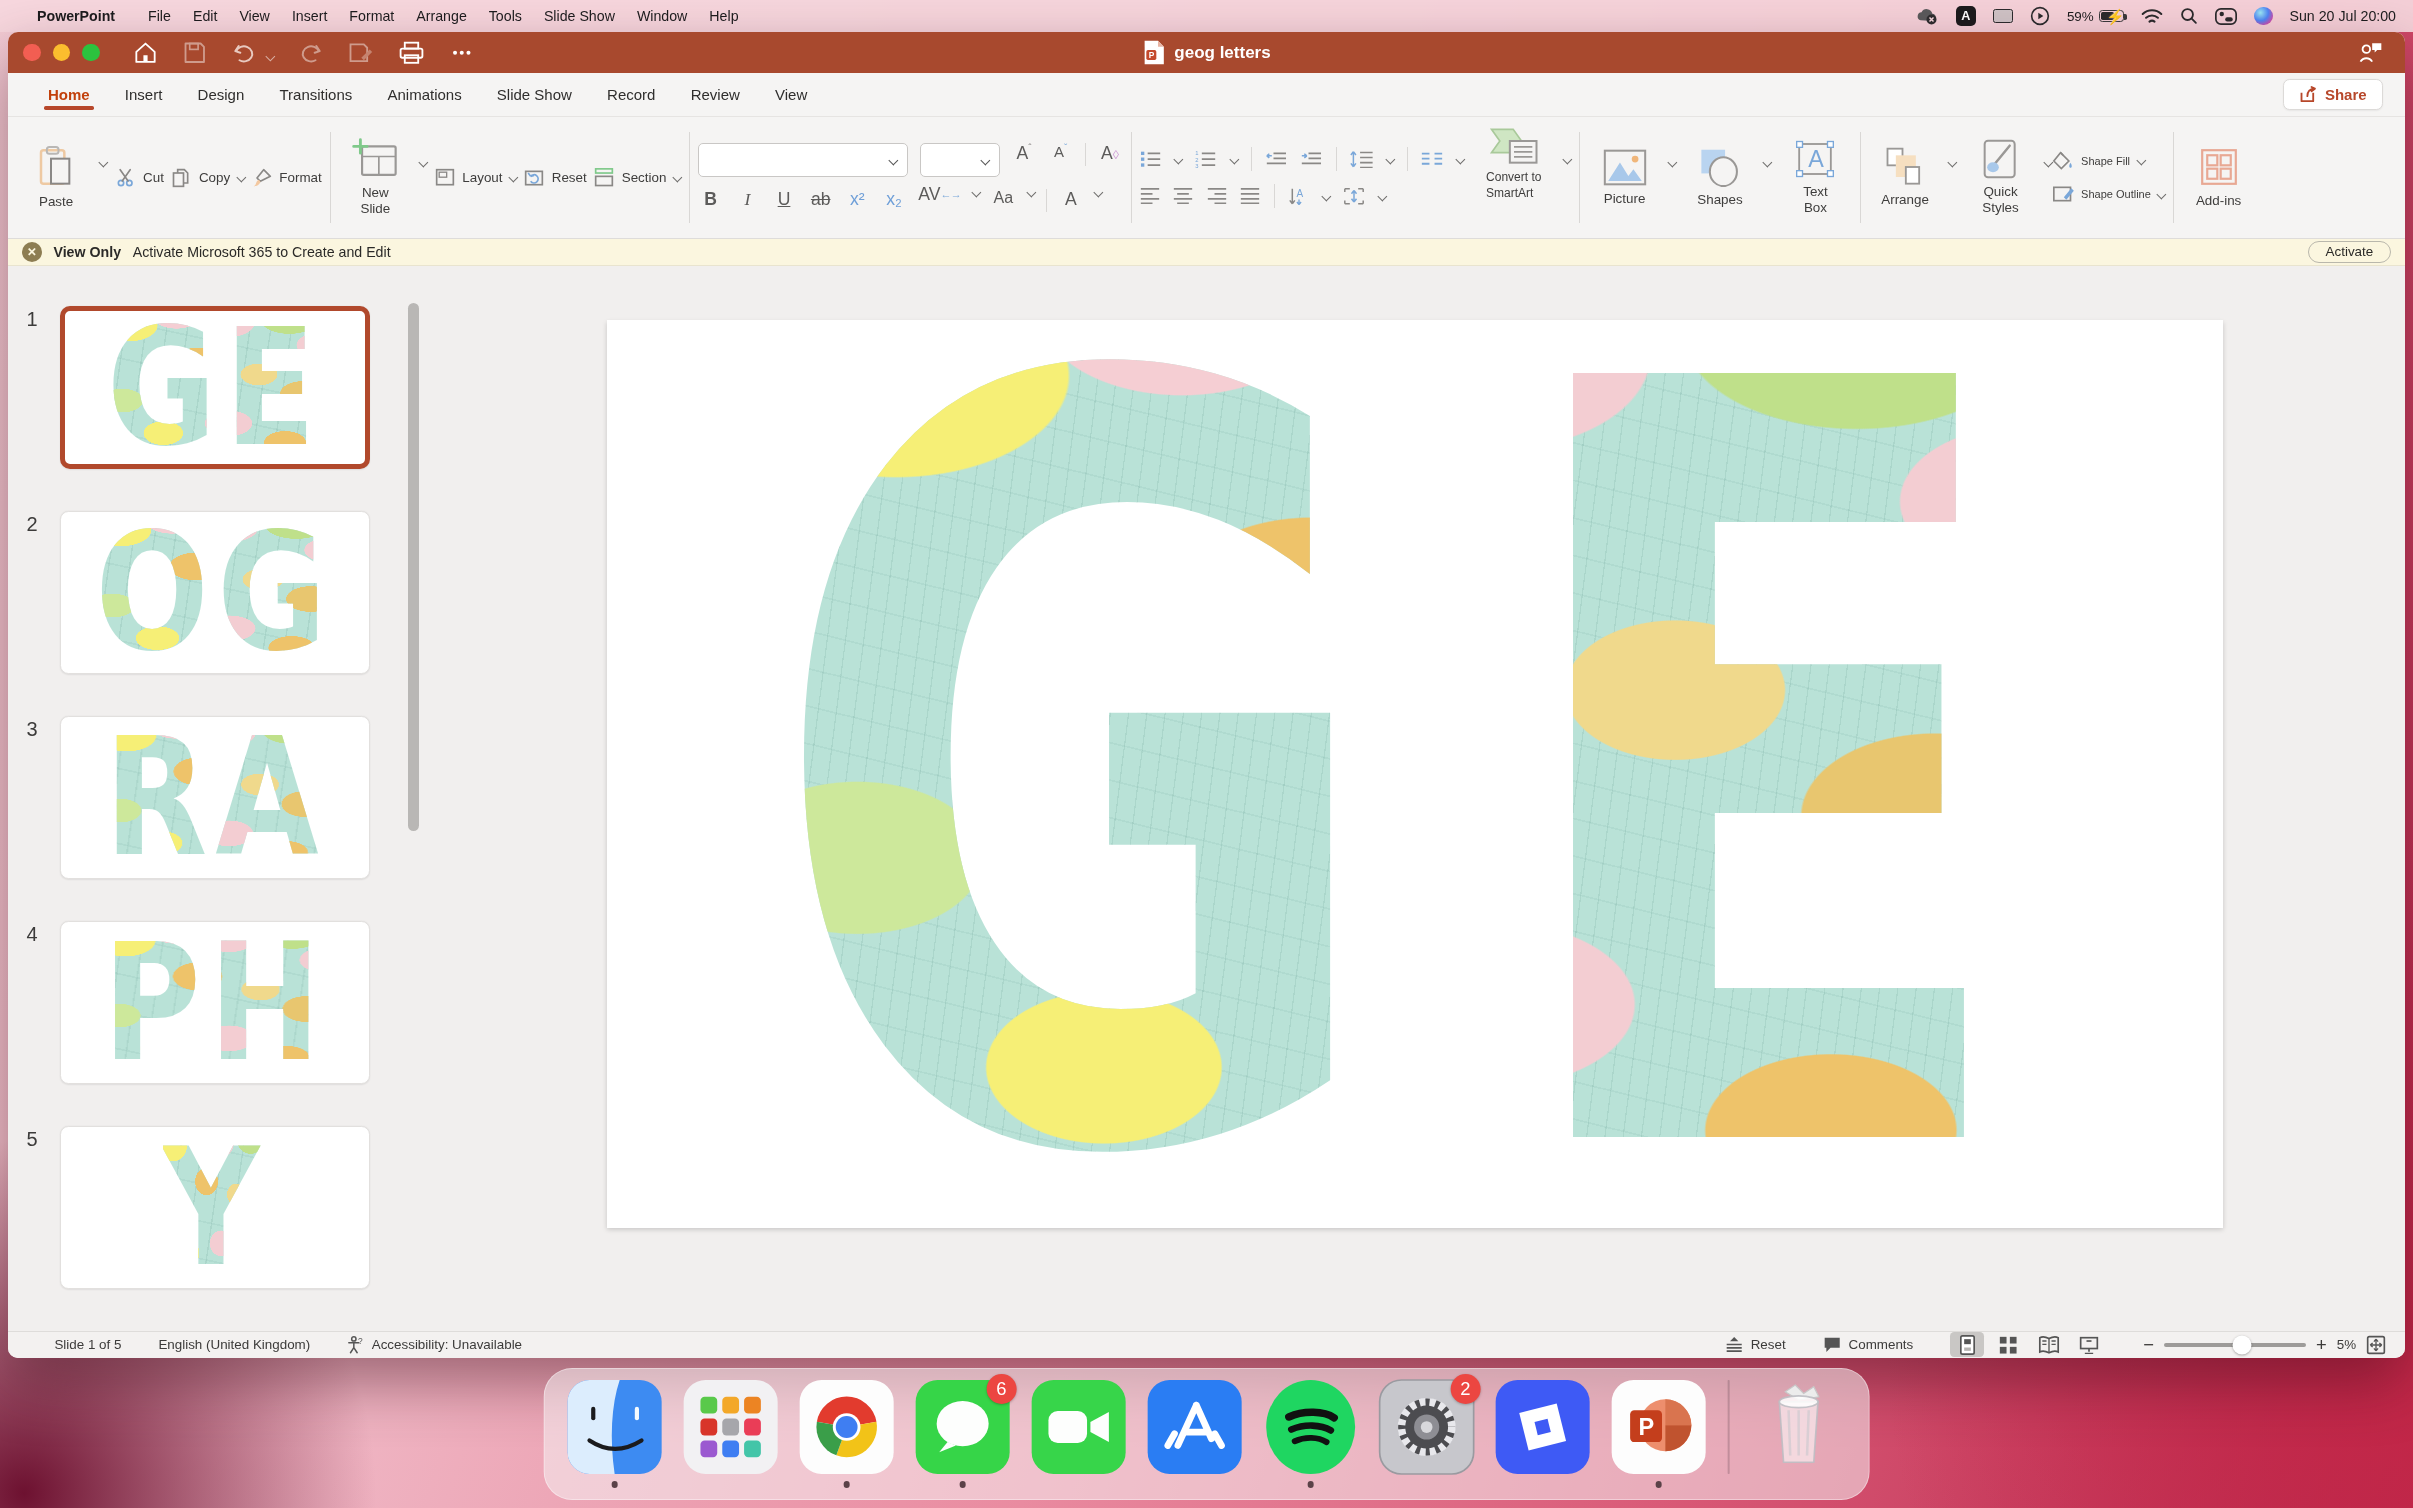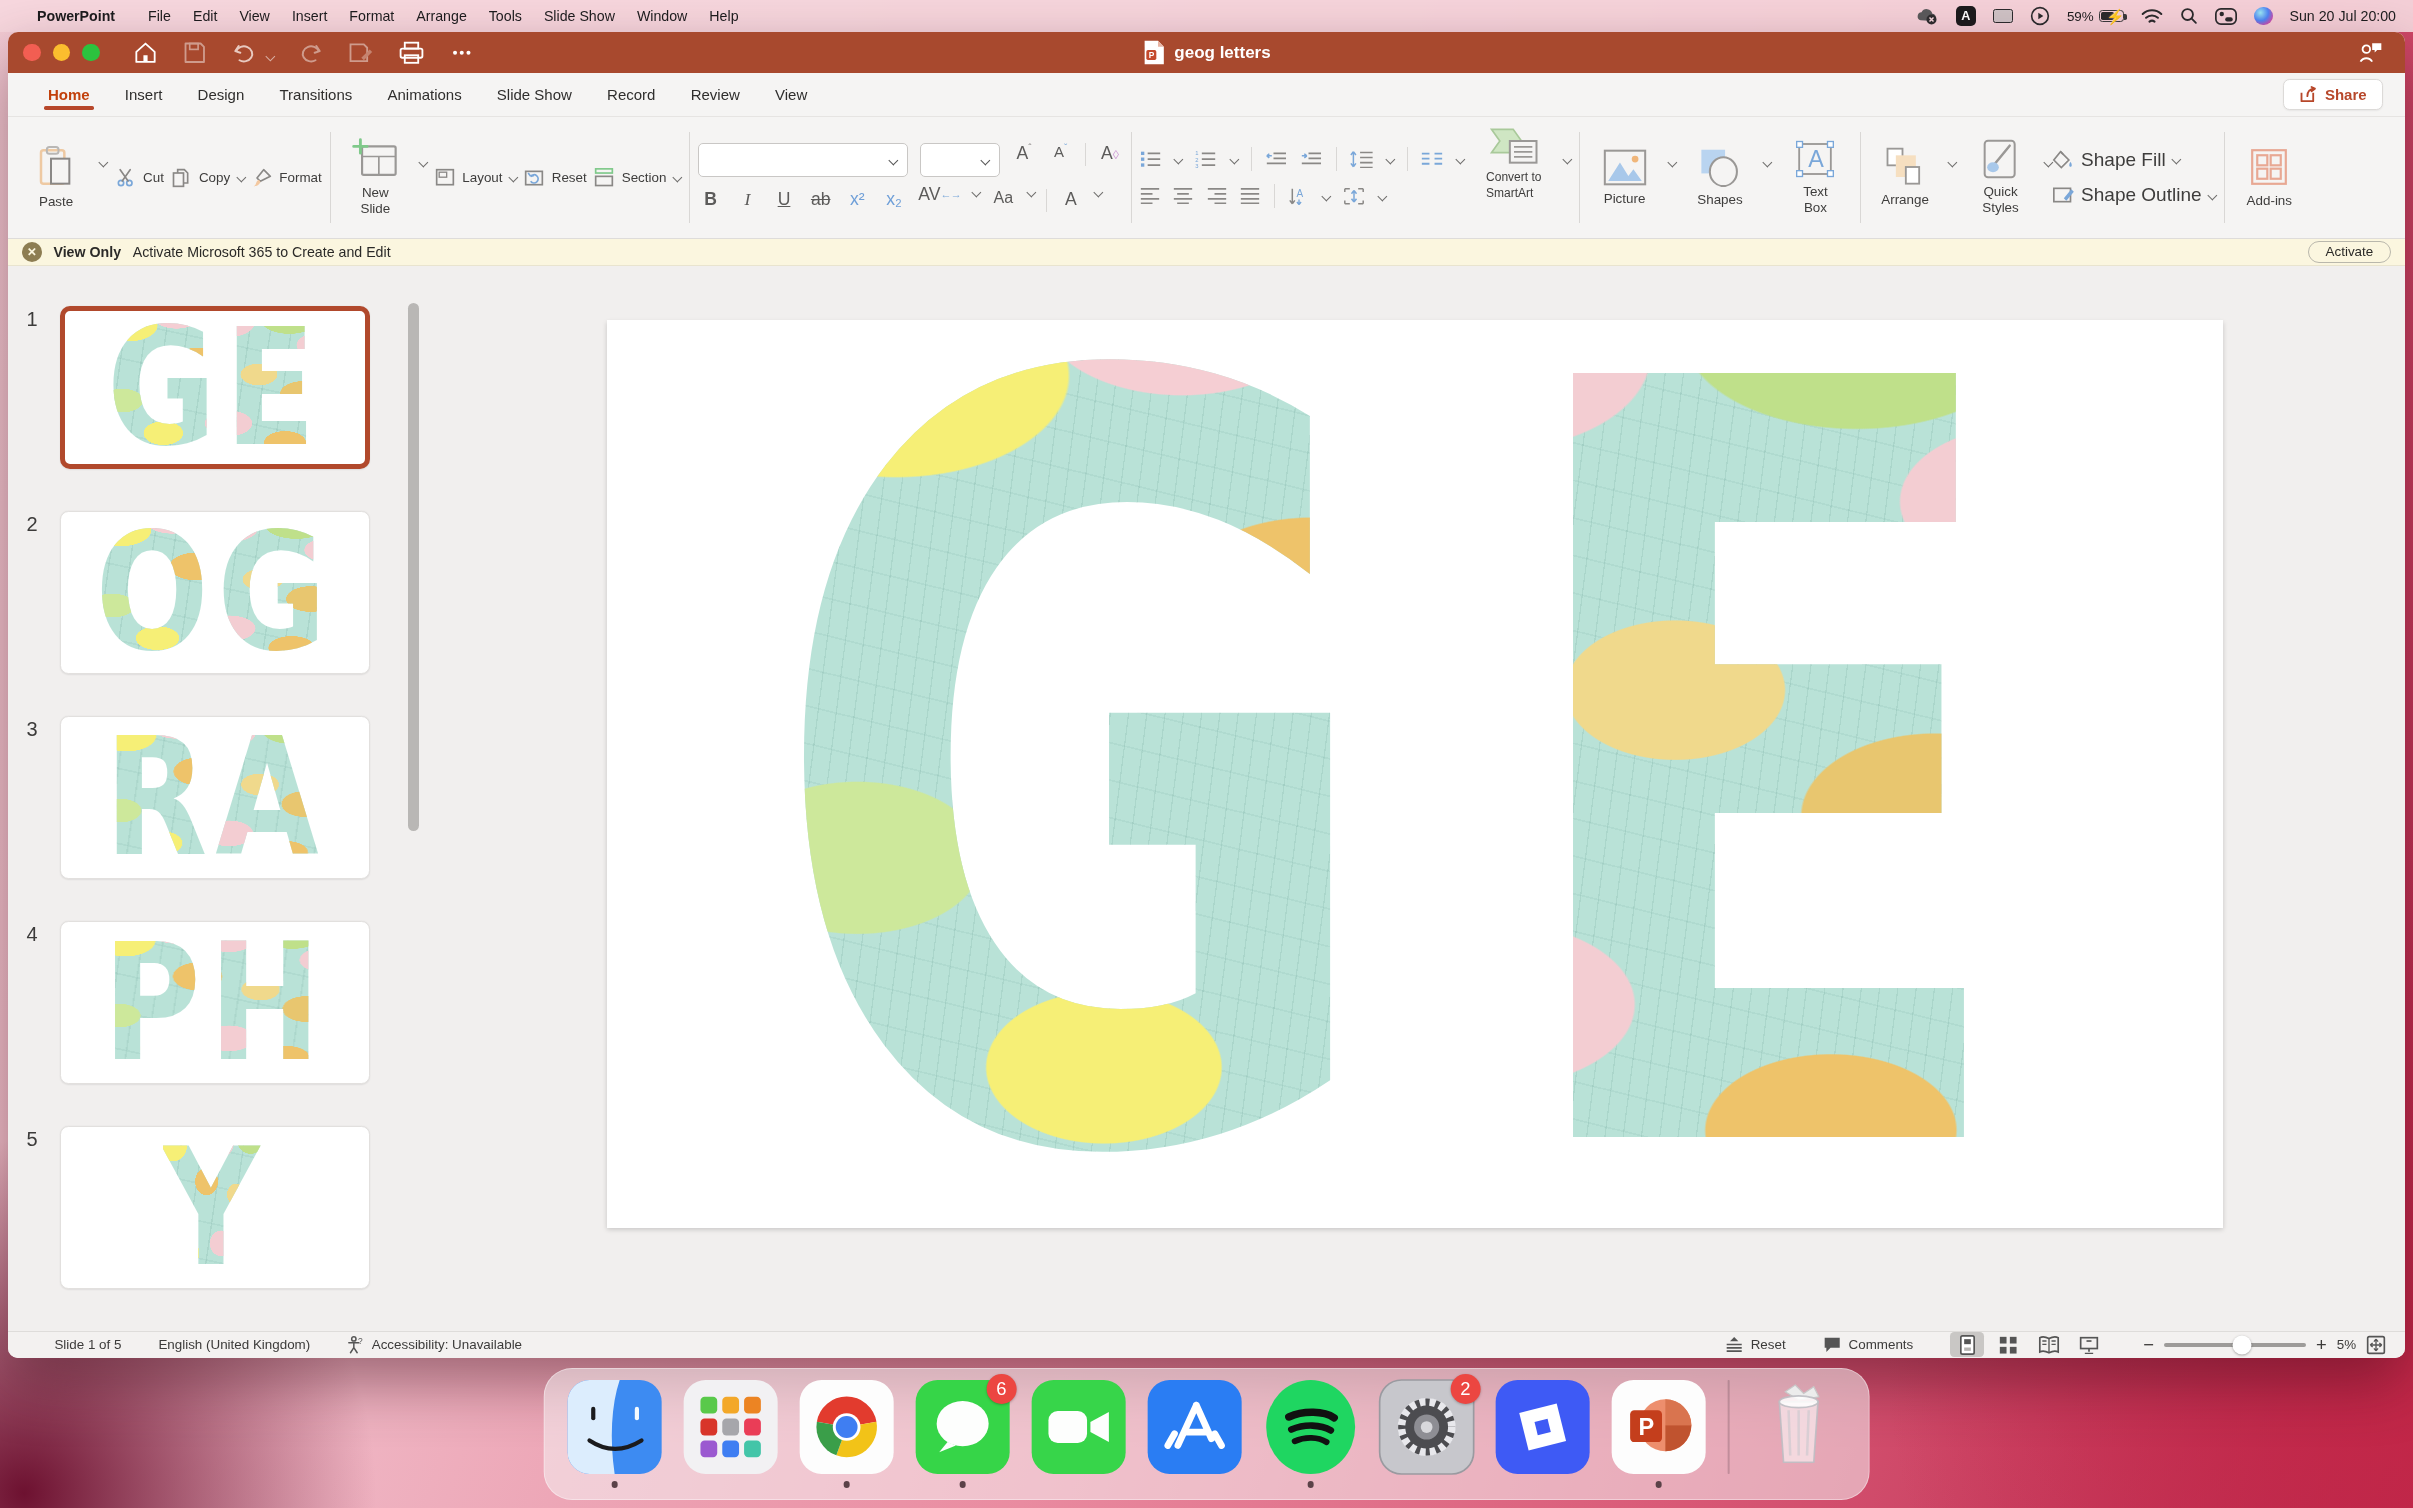--- a/index.html
+++ b/index.html
@@ -90,21 +90,21 @@
   .fbtn{ font-size:17.6px; color:#5c5b5a; min-width:25px; text-align:center; }
   .fbtn b{ font-weight:bold; } 
   .scriptnum{ color:#6f9fd8; }
   .AA{ font-size:17.6px; color:#5c5b5a; display:flex; align-items:center; line-height:11.7px; }
   .AA .arr{ font-size:11px; color:#7aa7d9; letter-spacing:-0.8px; }
   .para{ display:flex; flex-direction:column; justify-content:center; gap:13.4px; }
   .pararow{ display:flex; align-items:center; gap:13.4px; }
   .psep{ width:0.8px; height:23.5px; background:#d9d7d5; }
   .convert{ display:flex; flex-direction:column; align-items:center; font-size:12px; color:#3e3d3c; line-height:16px; gap:3.4px; min-width:101px;}
   .shapecol{ display:flex; flex-direction:column; justify-content:center; gap:13.4px; }
-  .shapebtn{ display:flex; align-items:center; gap:7.5px; font-size:19px; color:#3e3d3c; }
+  .shapebtn{ display:flex; align-items:center; gap:7.5px; font-size:11px; color:#3e3d3c; }
 
   
   .banner{ height:32px; background:#fbf6df; display:flex; align-items:center; padding:0 13.4px; gap:11.7px; font-size:14.2px; color:#2b2a28; border-bottom:0.8px solid #e9e4cf;}
   .bannericon{ width:20px; height:20px; border-radius:50%; background:#8d7d52; color:#fbf6df; font-size:11.7px; font-weight:bold;
                display:flex; align-items:center; justify-content:center; }
   .bannertitle{ font-weight:bold; }
   .bannerspacer{ flex:1; }
   .activatebtn{ border:0.8px solid #b9b7ac; border-radius:11.7px; padding:2.5px 17px; font-size:13.4px; color:#2b2a28; background:transparent; }
 
   

